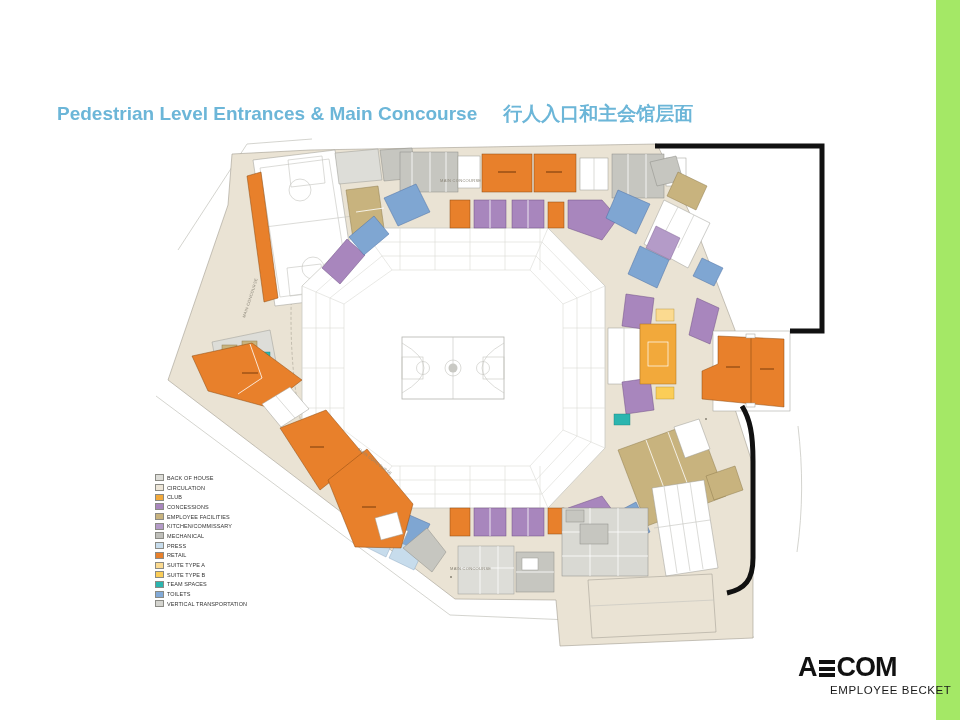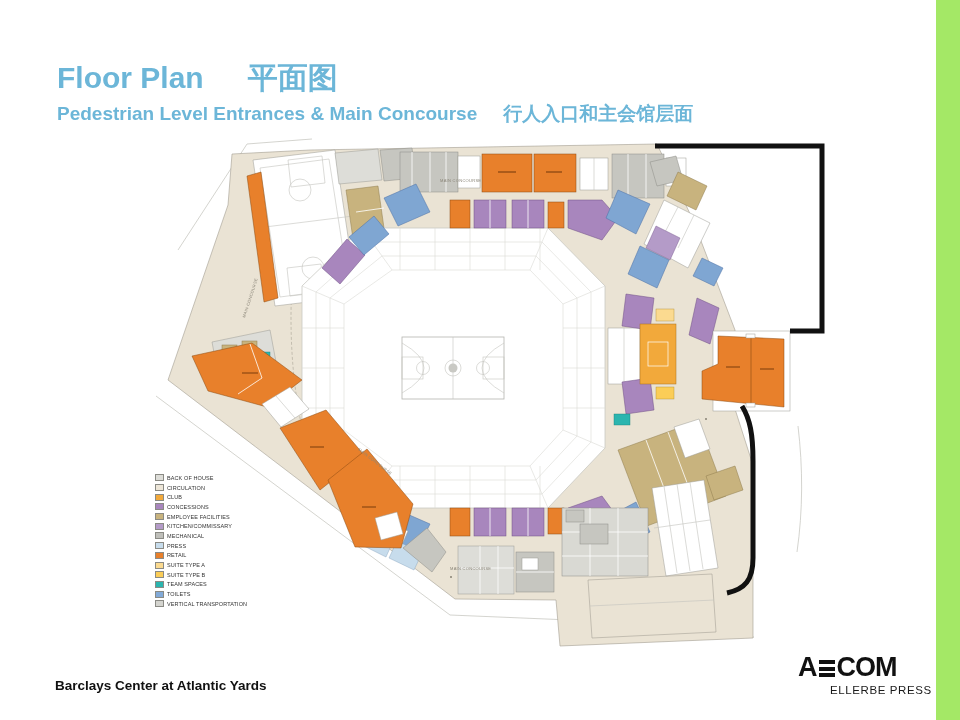--- a/index.html
+++ b/index.html
@@ -41,23 +41,20 @@
   .blk{stroke:#111;stroke-width:5;fill:none;}
   .ptxt{font-size:4px;fill:#8a8578;letter-spacing:.3px;}
 </style>
 </head>
 <body>
 
 <div class="slide">
 
   <div class="green-bar" style="background: rgb(164, 232, 102);"></div>
 
-  <h1 class="title" style="color: rgb(108, 182, 216);">
-    <span>Floor Plan</span><span class="zh">平面图</span>
-  </h1>
   <h2 class="subtitle" style="color: rgb(108, 182, 216);">
     <span>Pedestrian Level Entrances &amp; Main Concourse</span><span class="zh">行人入口和主会馆层面</span>
   </h2>
 
   <svg class="plan-svg" viewBox="0 0 700 522">
 
     <g>
       <path class="ln" d="M28,122 L97,16 L162,11"></path>
       <path class="ln" d="M6,268 L300,487 L420,492"></path>
       <path class="ln" d="M648,298 C653,340 653,382 647,424"></path>
@@ -324,28 +321,27 @@
       <div class="lg-row">
         <span class="lg-sw" style="background: rgb(130, 170, 216);"></span>
         <span class="lg-lb">TOILETS</span>
       </div>
       <div class="lg-row">
         <span class="lg-sw" style="background: rgb(212, 212, 207);"></span>
         <span class="lg-lb">VERTICAL TRANSPORTATION</span>
       </div>
     </div>
 
-  <div class="footer">Barclays Center at Atlantic Yards</div>
 
   <div class="logo">
     <div class="aecom">
       <span>A</span>
       <span class="ebars">
           <i></i>
           <i></i>
           <i></i>
         </span>
       <span>COM</span>
     </div>
-    <div class="ellerbe">ELLERBE PRESS</div>
+    <div class="ellerbe">EMPLOYEE BECKET</div>
   </div>
 
 </div>
 
 </body></html>

